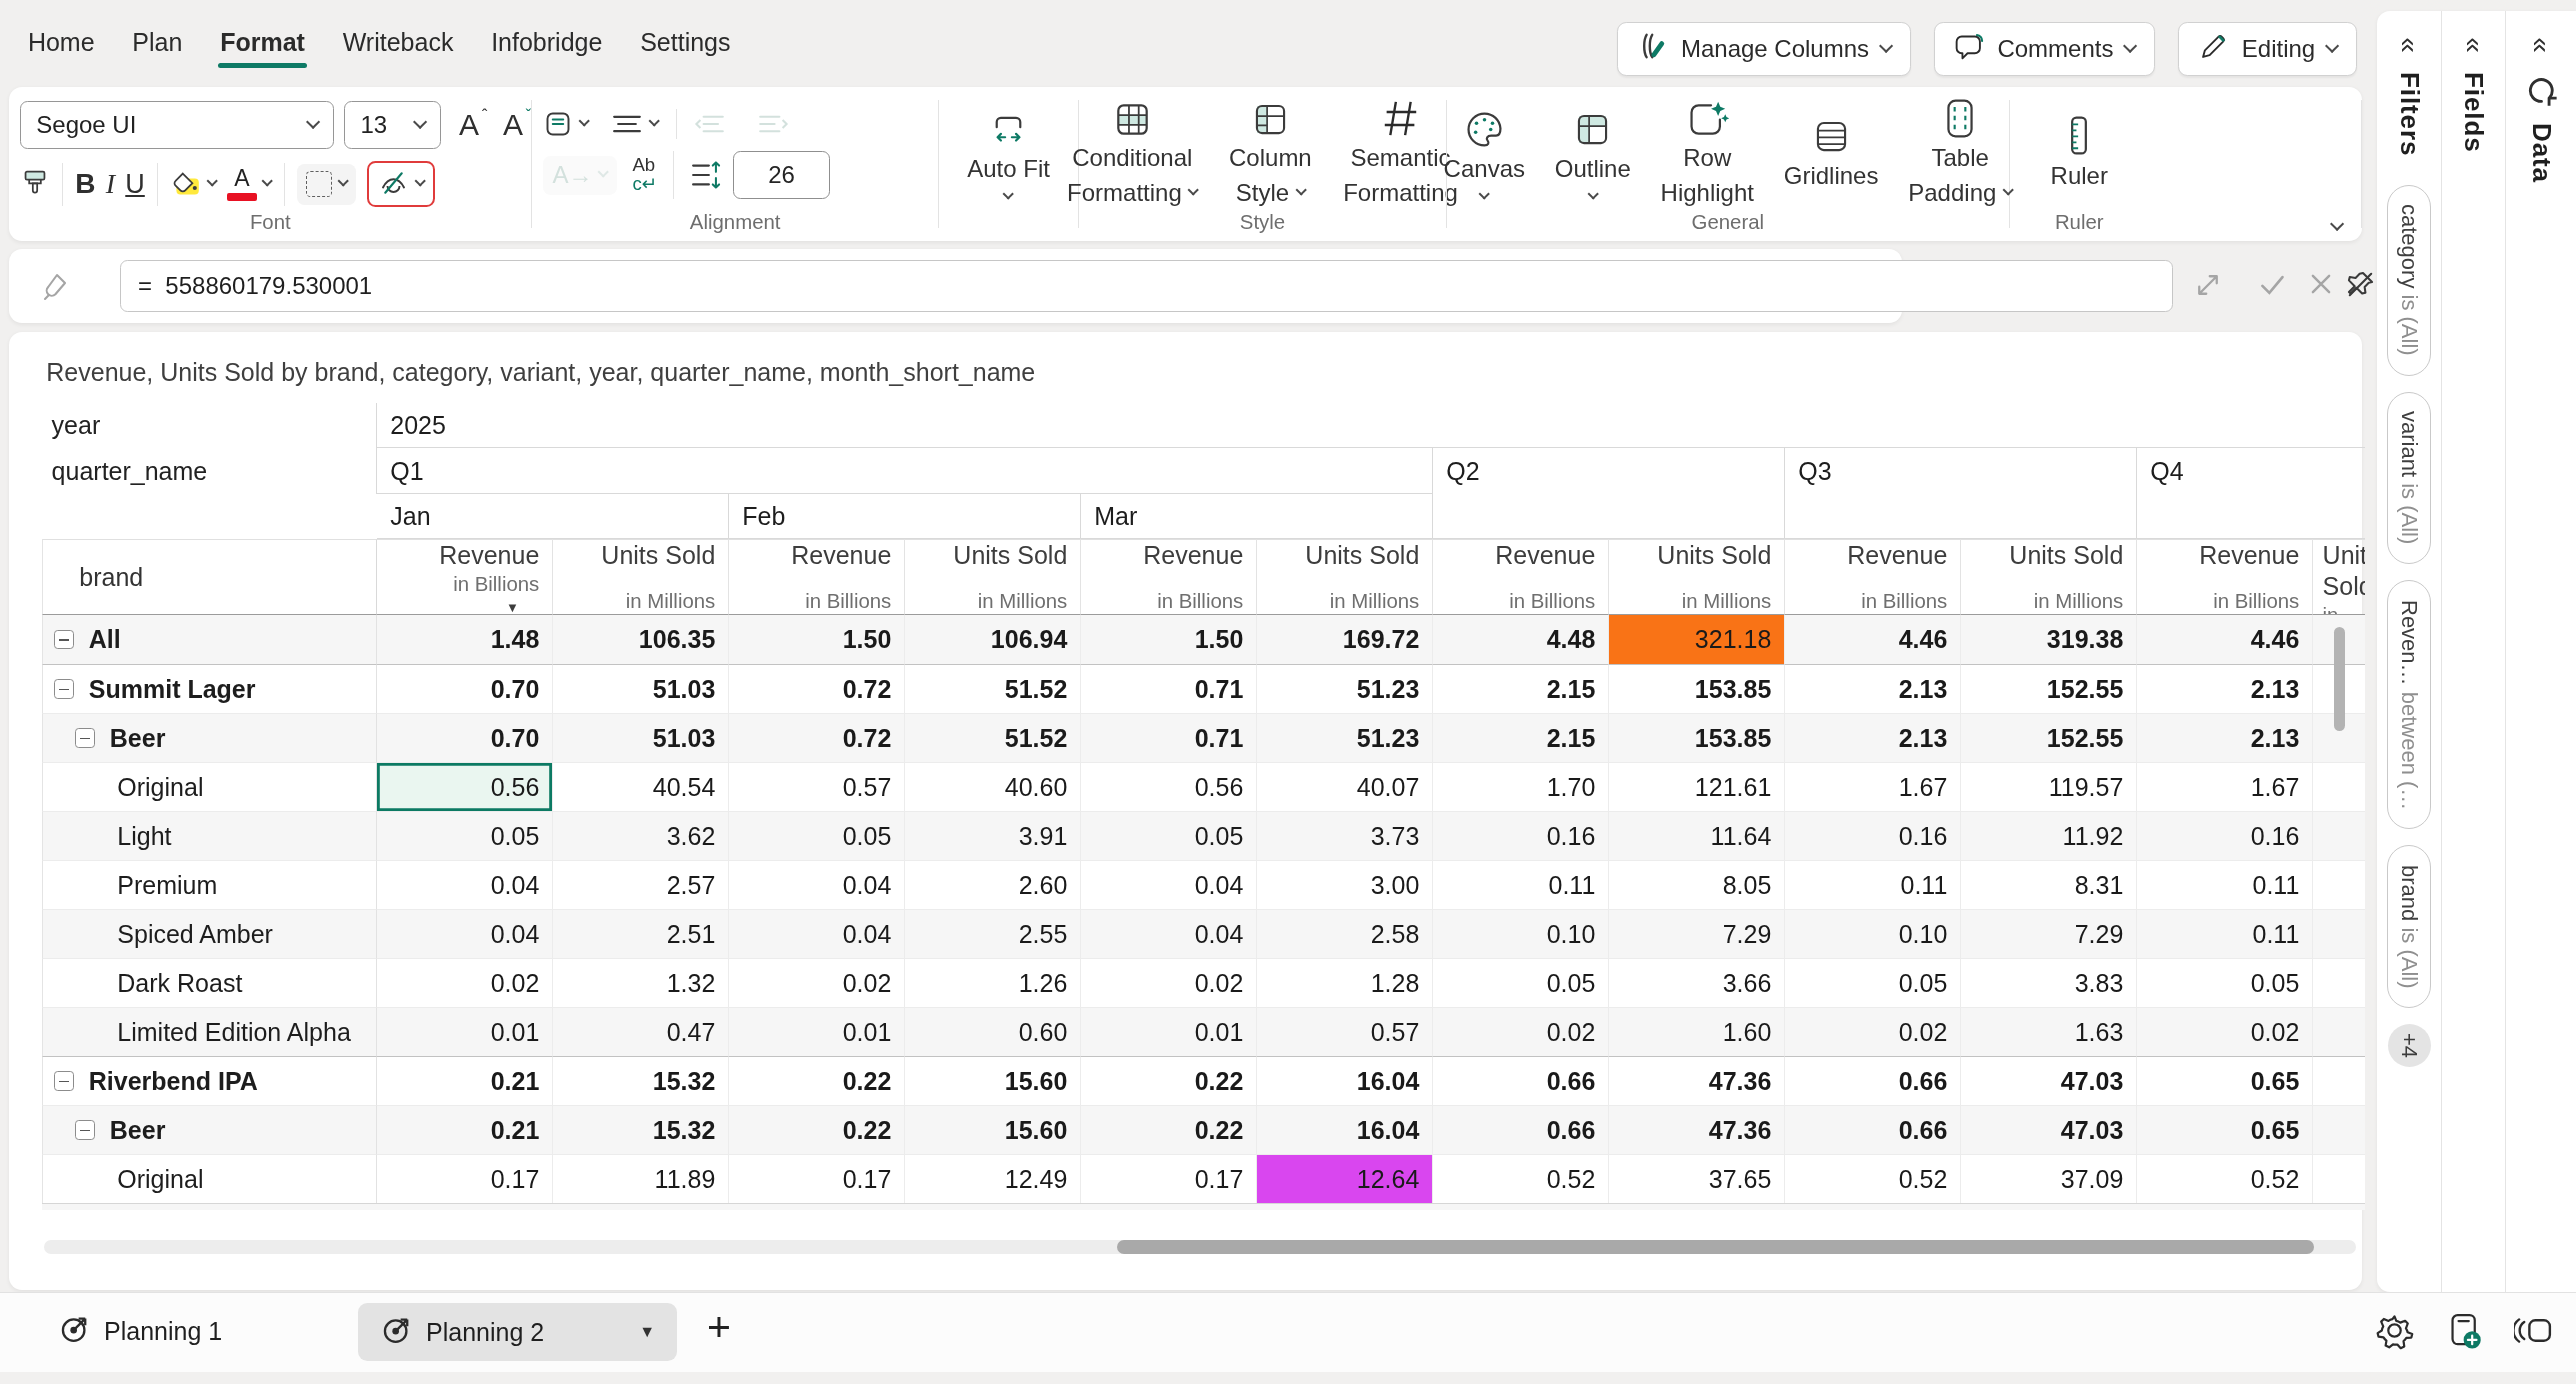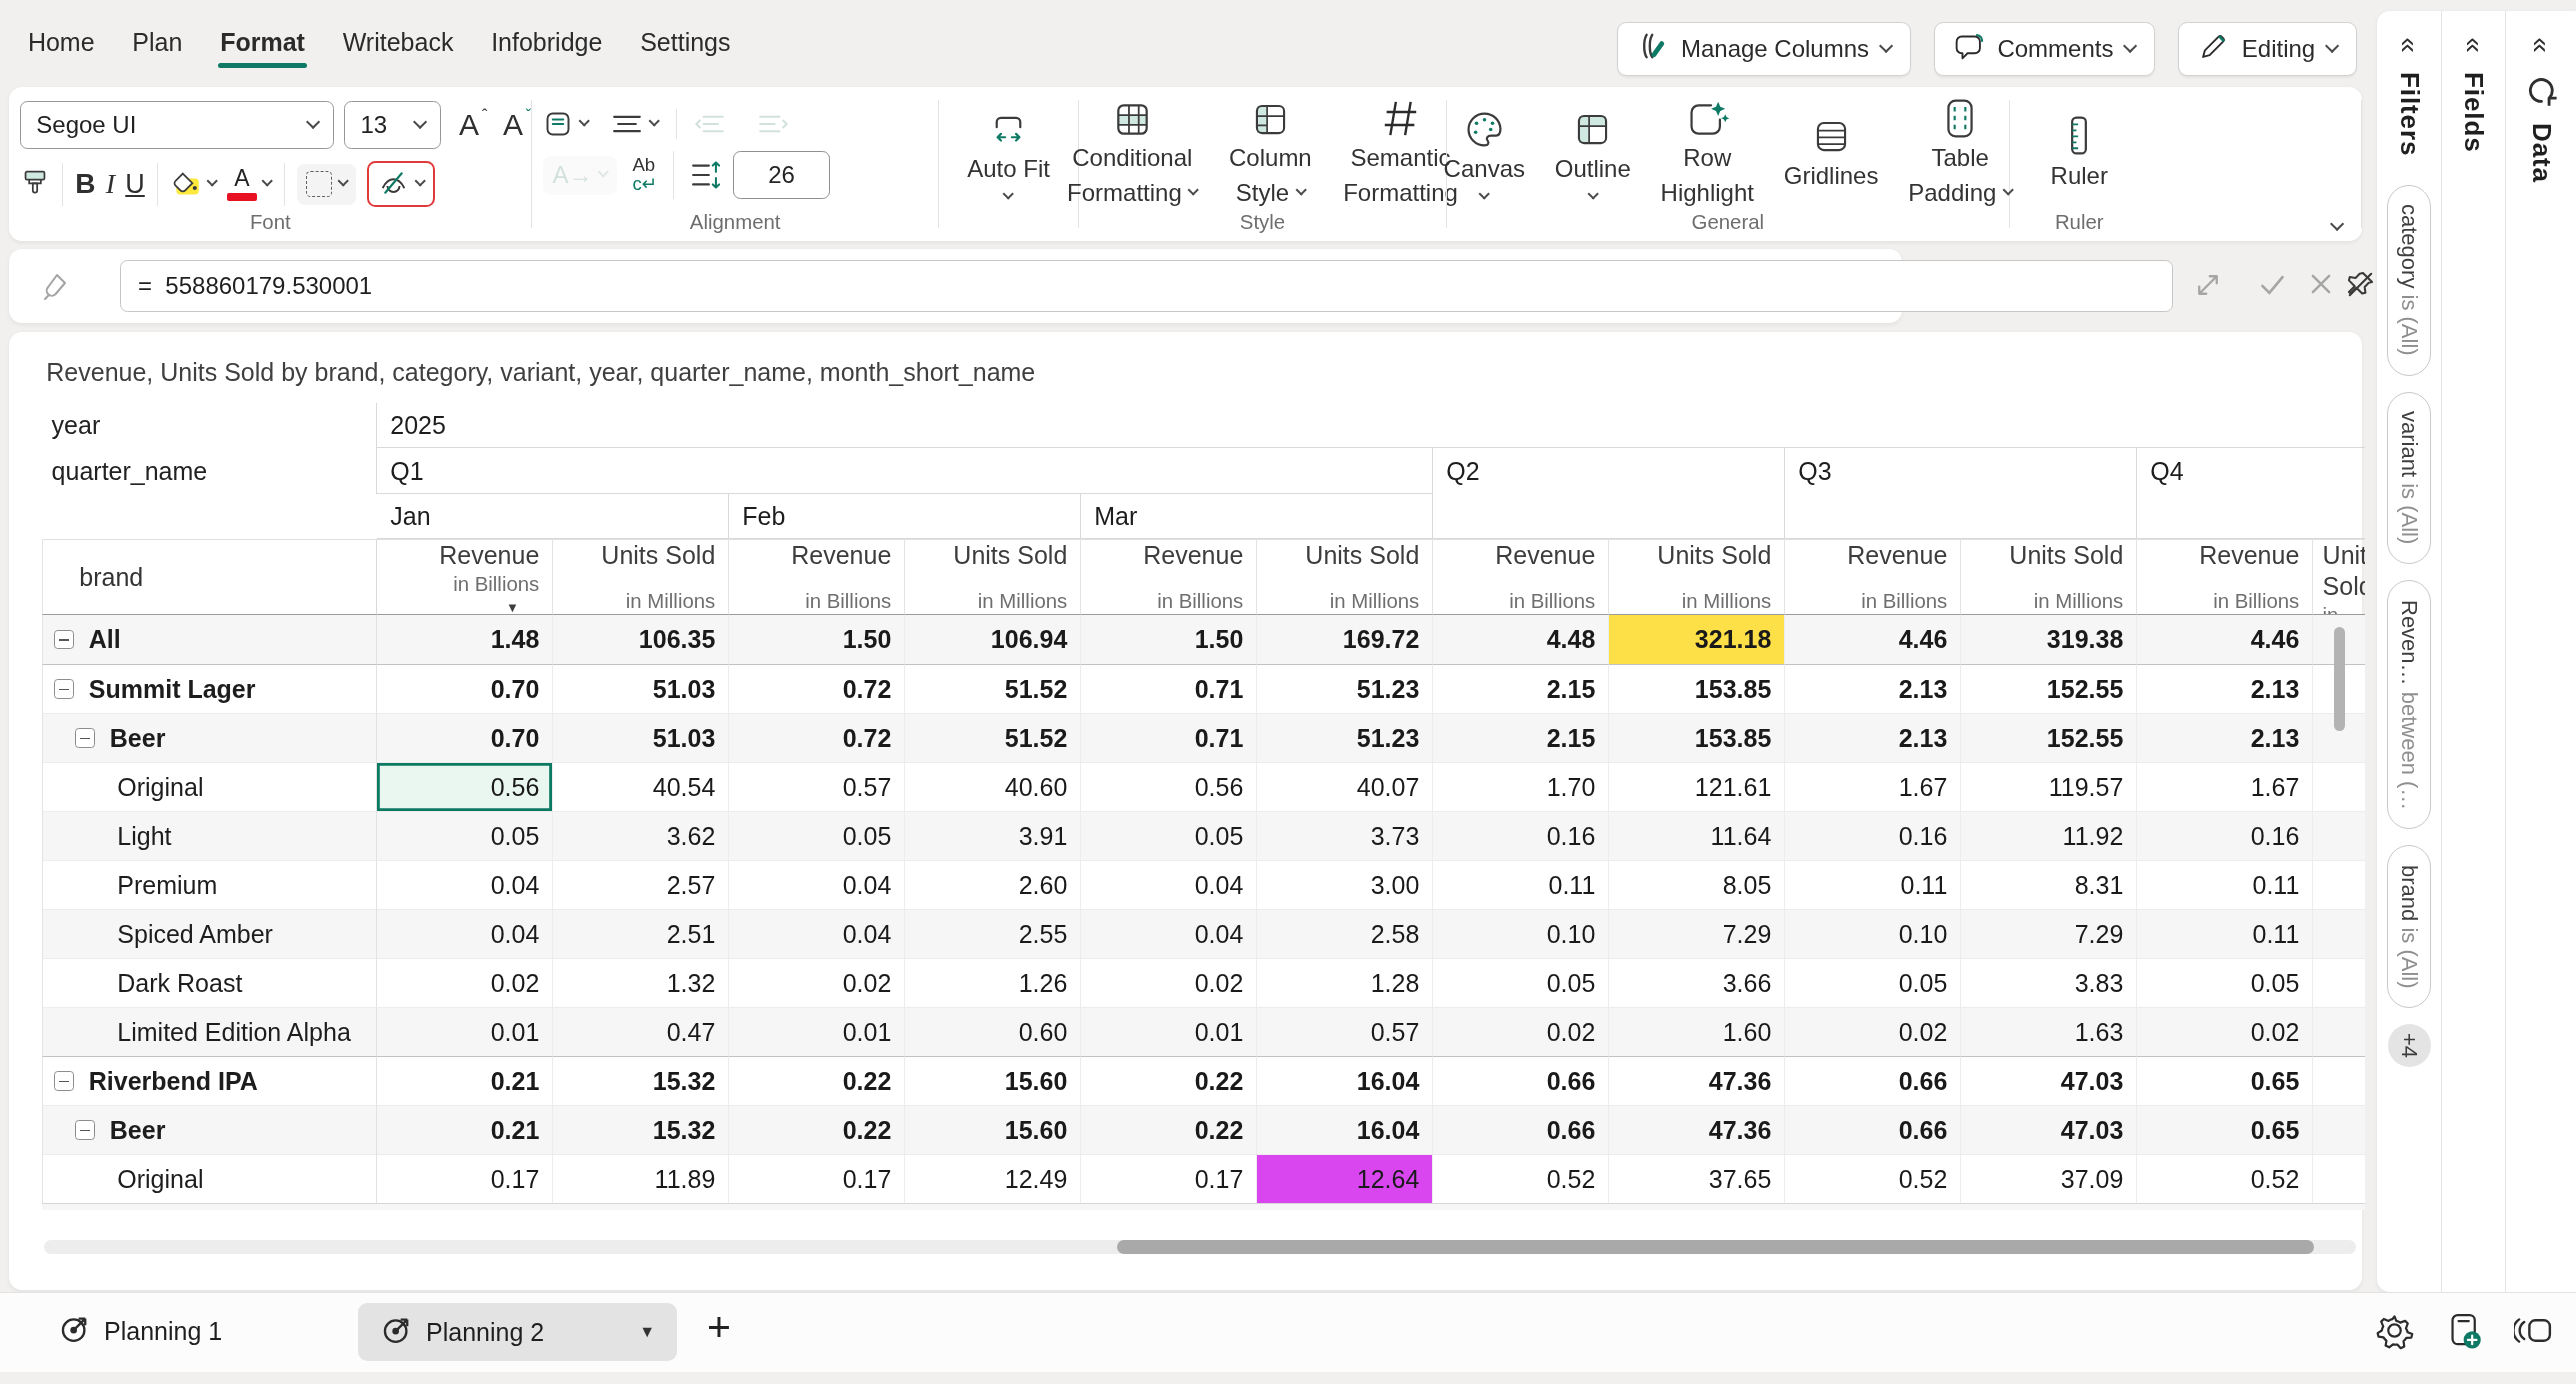--- a/index.html
+++ b/index.html
@@ -518,21 +518,21 @@
         <span class="expbox"></span>
         <span>All</span>
       </div>
       <div class="pc num" style="grid-area: 5 / 2; background: rgb(246, 246, 246); border-top: none; font-weight: bold;">1.48</div>
       <div class="pc num" style="grid-area: 5 / 3; background: rgb(246, 246, 246); border-top: none; font-weight: bold;">106.35</div>
       <div class="pc num" style="grid-area: 5 / 4; background: rgb(246, 246, 246); border-top: none; font-weight: bold;">1.50</div>
       <div class="pc num" style="grid-area: 5 / 5; background: rgb(246, 246, 246); border-top: none; font-weight: bold;">106.94</div>
       <div class="pc num" style="grid-area: 5 / 6; background: rgb(246, 246, 246); border-top: none; font-weight: bold;">1.50</div>
       <div class="pc num" style="grid-area: 5 / 7; background: rgb(246, 246, 246); border-top: none; font-weight: bold;">169.72</div>
       <div class="pc num" style="grid-area: 5 / 8; background: rgb(246, 246, 246); border-top: none; font-weight: bold;">4.48</div>
-      <div class="pc num" style="grid-area: 5 / 9; background: #fde047; border-top: none; font-weight: bold;">321.18</div>
+      <div class="pc num" style="grid-area: 5 / 9; background: #f97316; border-top: none; font-weight: normal;">321.18</div>
       <div class="pc num" style="grid-area: 5 / 10; background: rgb(246, 246, 246); border-top: none; font-weight: bold;">4.46</div>
       <div class="pc num" style="grid-area: 5 / 11; background: rgb(246, 246, 246); border-top: none; font-weight: bold;">319.38</div>
       <div class="pc num" style="grid-area: 5 / 12; background: rgb(246, 246, 246); border-top: none; font-weight: bold;">4.46</div>
       <div class="pc num" style="grid-area: 5 / 13; background: rgb(246, 246, 246); border-top: none; border-right: none;"></div>
       <div class="pc rowlab" style="grid-area: 6 / 1; background: rgb(255, 255, 255); border-top: 1.4px solid rgb(194, 194, 194); padding-left: 11px; font-weight: bold;">
         <span class="expbox"></span>
         <span>Summit Lager</span>
       </div>
       <div class="pc num" style="grid-area: 6 / 2; background: rgb(255, 255, 255); border-top: 1.4px solid rgb(194, 194, 194); font-weight: bold;">0.70</div>
       <div class="pc num" style="grid-area: 6 / 3; background: rgb(255, 255, 255); border-top: 1.4px solid rgb(194, 194, 194); font-weight: bold;">51.03</div>

